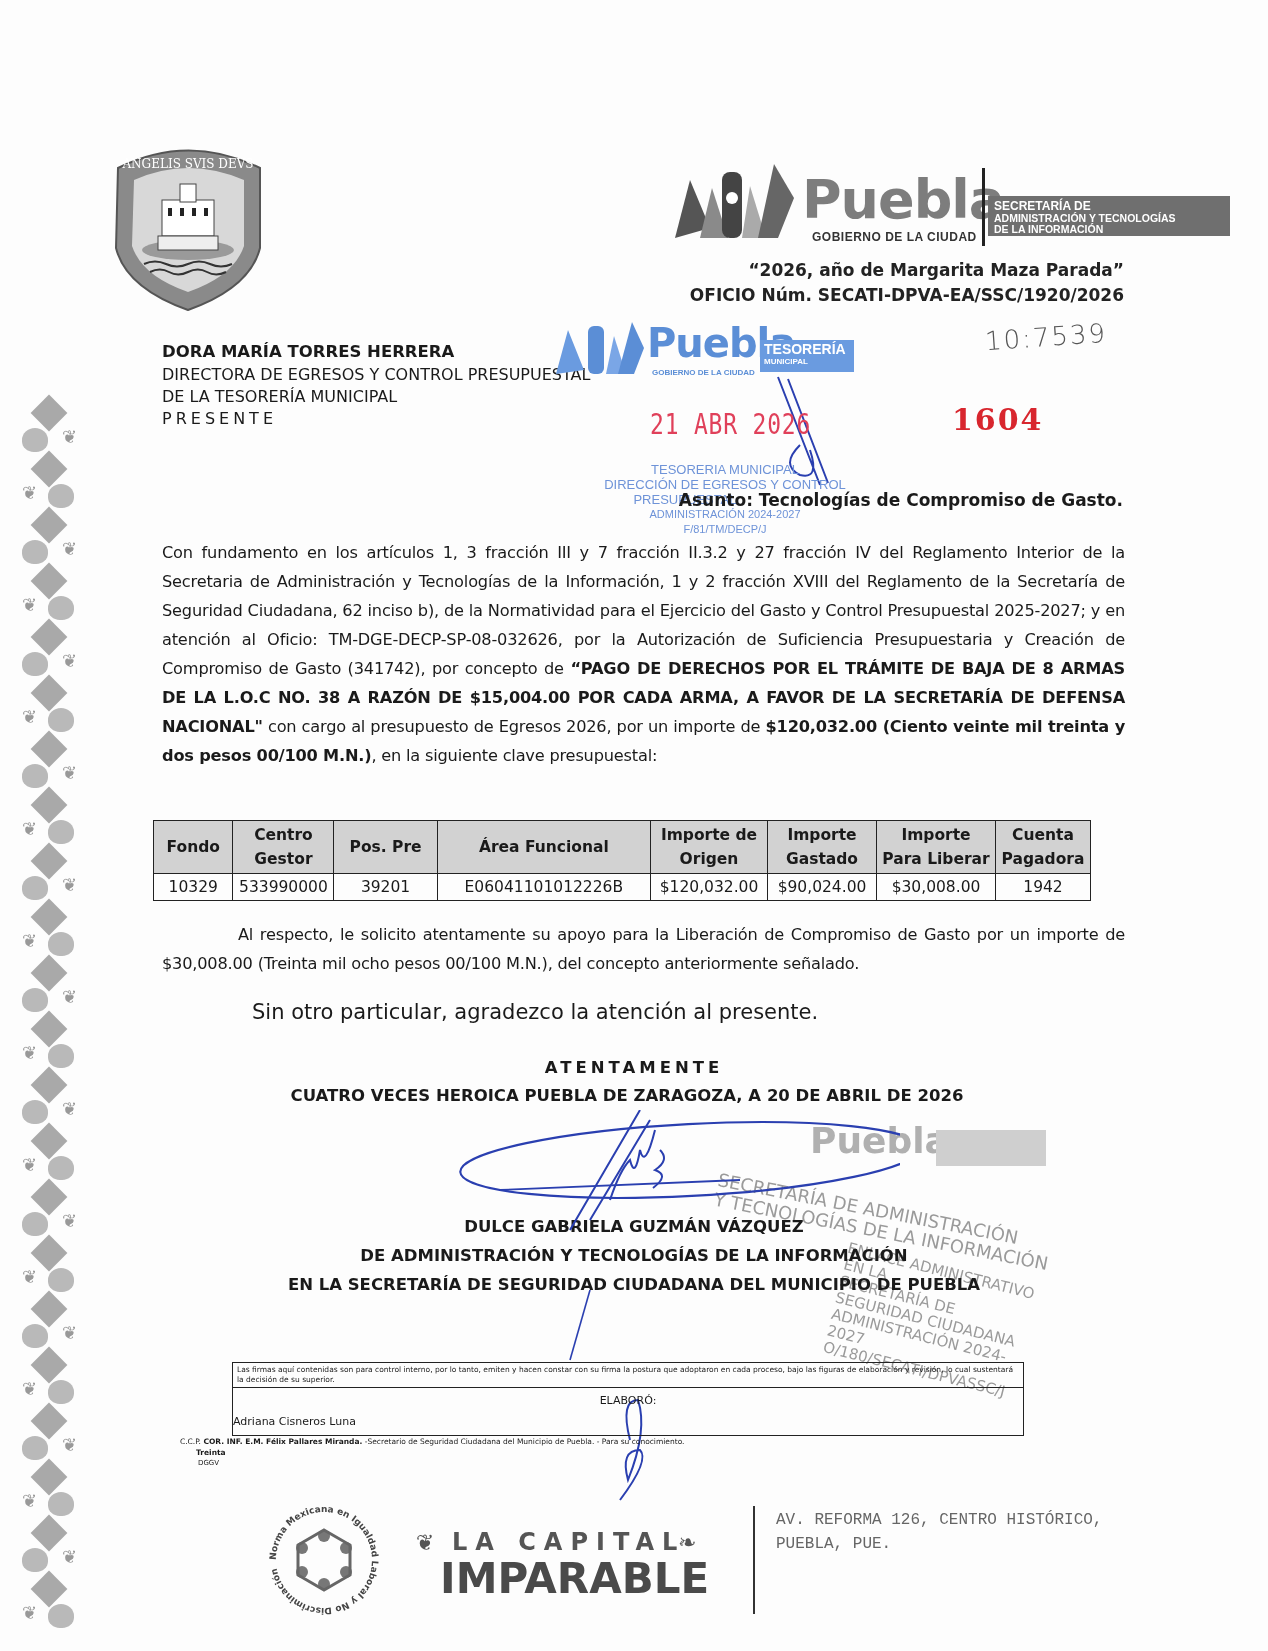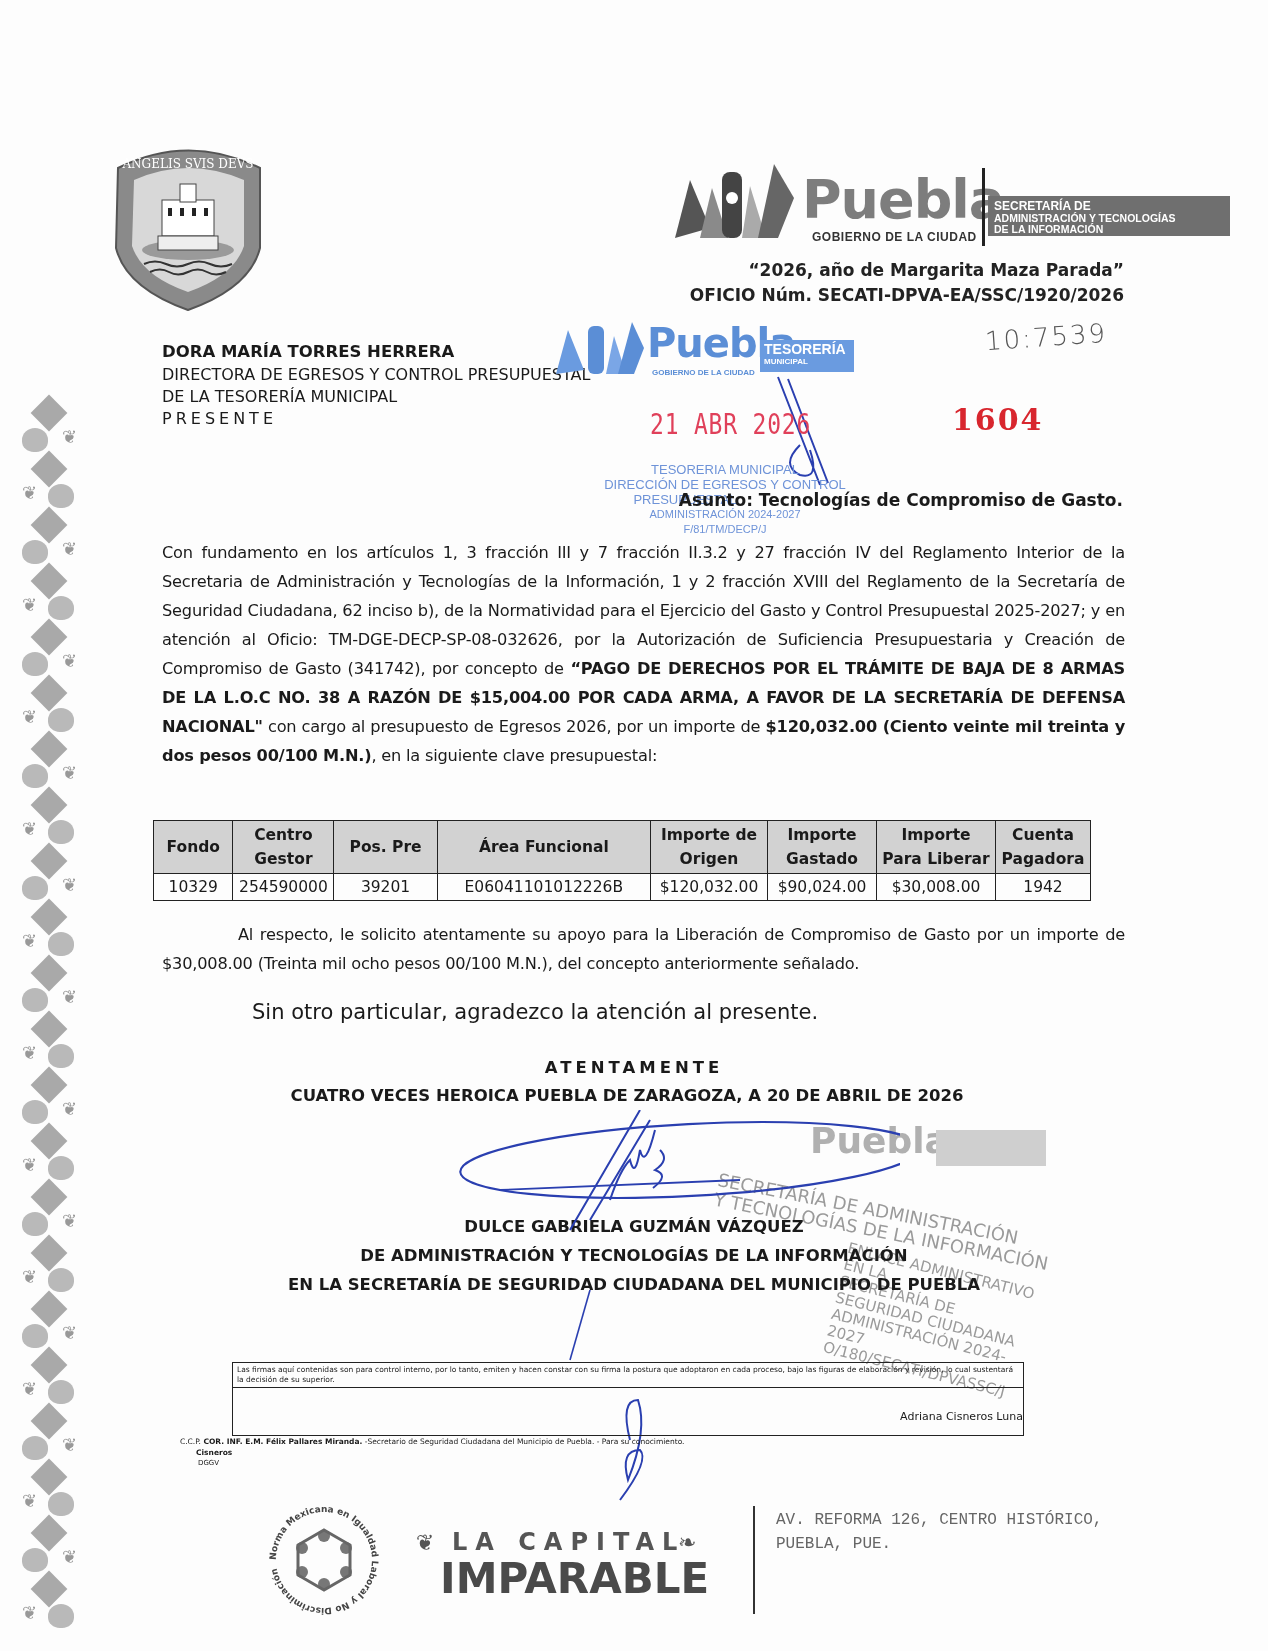--- a/index.html
+++ b/index.html
@@ -72,21 +72,21 @@
   .sg-text { position: absolute; left: 20px; top: 50px; font-size: 18px; line-height: 20px; transform: rotate(11deg); transform-origin: left top; font-family: "DejaVu Sans", sans-serif; }
   .sg-text2 { position: absolute; left: 150px; top: 120px; font-size: 15px; line-height: 17px; transform: rotate(14deg); transform-origin: left top; font-family: "DejaVu Sans", sans-serif; }
 
   .signer { left: 0; width: 1268px; text-align: center; font-weight: bold; font-size: 16.5px; font-family: "DejaVu Sans", sans-serif; }
   .signer .ln { line-height: 29px; }
   .signer-block { top: 1212px; }
 
   .elab-box { left: 232px; top: 1362px; width: 790px; height: 72px; border: 1.5px solid #222; font-family: "DejaVu Sans", sans-serif; }
   .elab-note { font-size: 7.5px; padding: 2px 4px; border-bottom: 1.5px solid #222; line-height: 10px; }
   .elab-label { text-align: center; font-size: 11px; margin-top: 6px; }
-  .elab-name { text-align: right; font-size: 11px; margin-top: 22px; }
+  .elab-name { text-align: left; font-size: 11px; margin-top: 8px; }
   .ccp { left: 180px; top: 1437px; font-size: 7.5px; font-family: "DejaVu Sans", sans-serif; }
   .archivo { left: 196px; top: 1448px; font-size: 7.5px; font-weight: bold; font-family: "DejaVu Sans", sans-serif; }
   .dggv { left: 198px; top: 1459px; font-size: 7px; font-family: "DejaVu Sans", sans-serif; }
 
   .footer-seal { left: 264px; top: 1500px; width: 120px; height: 120px; }
   .capital { left: 412px; top: 1528px; width: 300px; height: 80px; font-family: "DejaVu Sans", sans-serif; color: #555; }
   .cap-l1 { position: absolute; left: 40px; top: 0px; font-size: 24px; font-weight: bold; letter-spacing: 8px; }
   .cap-l2 { position: absolute; left: 28px; top: 26px; font-size: 42px; font-weight: 900; color: #4a4a4a; letter-spacing: 0px; }
   .wing { position: absolute; top: 2px; font-size: 22px; color: #555; }
   .foot-bar { left: 753px; top: 1506px; width: 2px; height: 108px; background: #333; }
@@ -255,21 +255,21 @@
       <th>Área Funcional</th>
       <th style="width:108px">Importe de Origen</th>
       <th style="width:100px">Importe Gastado</th>
       <th style="width:110px">Importe Para Liberar</th>
       <th style="width:86px">Cuenta Pagadora</th>
     </tr>
   </thead>
   <tbody>
     <tr>
       <td>10329</td>
-      <td>254590000</td>
+      <td>533990000</td>
       <td>39201</td>
       <td>E06041101012226B</td>
       <td>$120,032.00</td>
       <td>$90,024.00</td>
       <td>$30,008.00</td>
       <td>1942</td>
     </tr>
   </tbody>
 </table>
 
@@ -303,26 +303,27 @@
 <svg class="abs sig-svg" viewBox="0 0 460 420">
   <ellipse cx="250" cy="50" rx="230" ry="36" fill="none" stroke="#2a3fb0" stroke-width="2.2" transform="rotate(-3 250 50)"></ellipse>
   <path d="M130,120 L200,0 M150,110 L210,10 M170,90 q10,-30 20,-40 q5,20 10,-10 q5,20 15,-20 M220,40 q10,10 -5,20 q15,5 -2,18" stroke="#2a3fb0" stroke-width="2" fill="none"></path>
   <path d="M60,80 L300,70" stroke="#2a3fb0" stroke-width="1.8" fill="none"></path>
   <path d="M150,180 L130,250" stroke="#2a3fb0" stroke-width="1.6" fill="none"></path>
   <path d="M190,330 q-10,-40 8,-40 q10,30 -10,80 q-8,-30 12,-30 q10,10 -20,50" stroke="#2a3fb0" stroke-width="2" fill="none"></path>
 </svg>
 
 <div class="abs elab-box">
   <div class="elab-note">Las firmas aquí contenidas son para control interno, por lo tanto, emiten y hacen constar con su firma la postura que adoptaron en cada proceso, bajo las figuras de elaboración y revisión, lo cual sustentará la decisión de su superior.</div>
+  <div class="elab-label">ELABORÓ:</div>
   <div class="elab-name">Adriana Cisneros Luna</div>
 </div>
 <div class="abs ccp">
   <span>C.C.P.</span> <b>COR. INF. E.M. Félix Pallares Miranda.</b><span> -Secretario de Seguridad Ciudadana del Municipio de Puebla. - Para su conocimiento.</span>
 </div>
-<div class="abs archivo">Cisneros</div>
+<div class="abs archivo">Treinta</div>
 <div class="abs dggv">DGGV</div>
 
 <div class="abs footer-seal">
   <svg width="120" height="120" viewBox="0 0 120 120">
     <defs>
         <path id="circ" d="M60,60 m-48,0 a48,48 0 1,1 96,0 a48,48 0 1,1 -96,0"></path>
       </defs>
     <text font-size="9" fill="#444" font-family="DejaVu Sans, sans-serif" font-weight="bold"><textPath href="#circ">Norma Mexicana en Igualdad Laboral y No Discriminación</textPath></text>
     <g fill="#777">
       <circle cx="60" cy="36" r="6"></circle>

